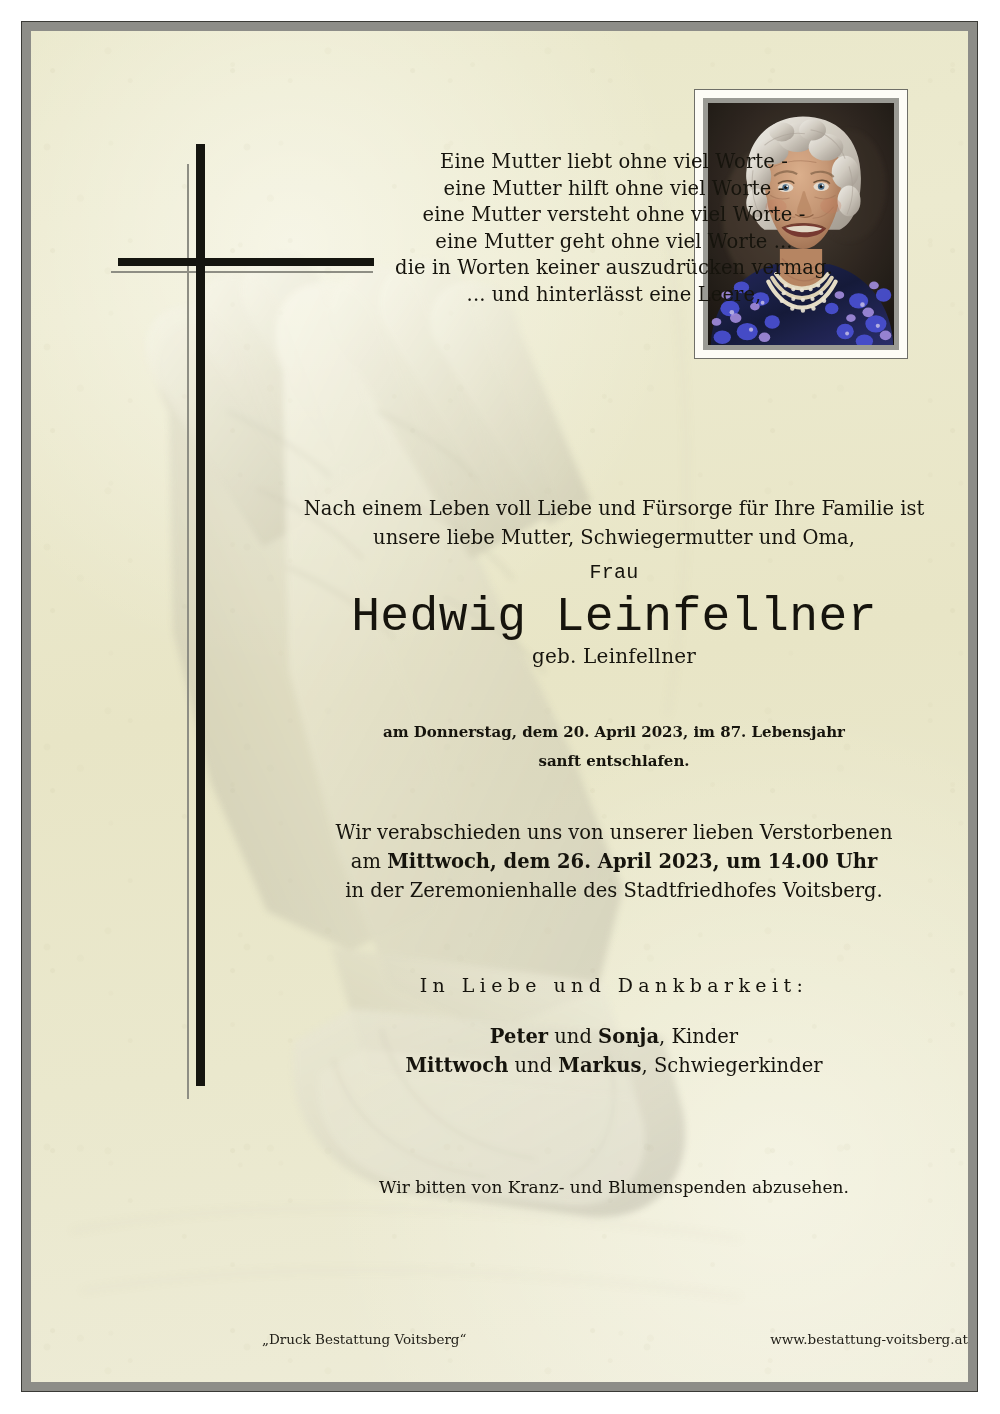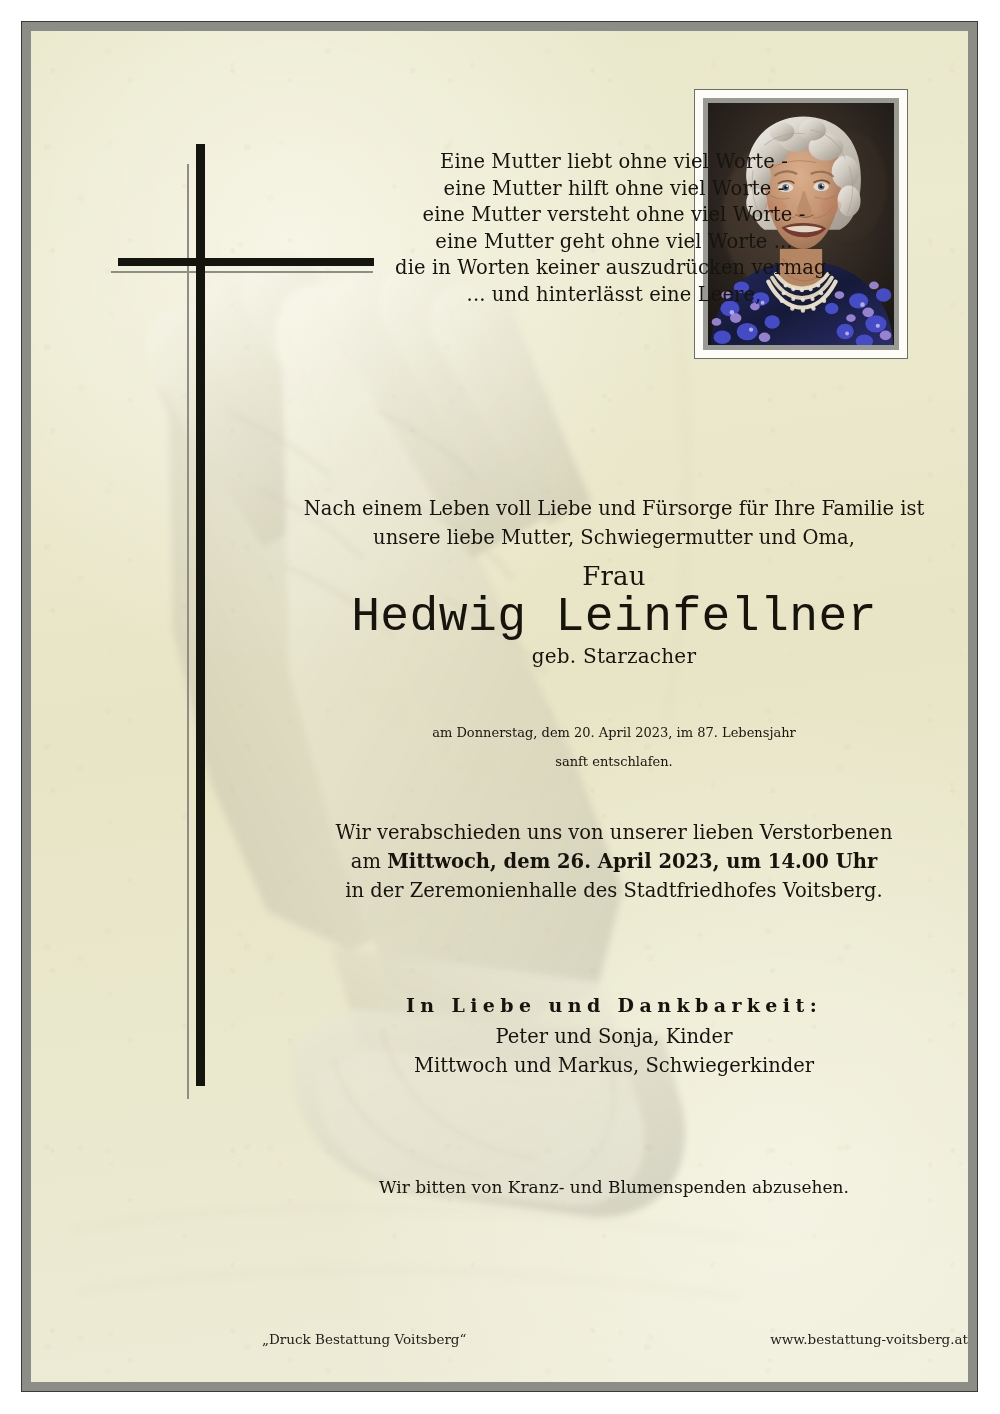--- a/index.html
+++ b/index.html
@@ -143,65 +143,66 @@
 
   .intro {
     top: 423px;
     font-size: 19.5px;
     line-height: 29px;
     margin-top: 40px;
   }
 
   .frau {
     top: 530px;
-    font-size: 26px;
+    font-size: 20px;
     letter-spacing: .2px;
+    font-family: Liberation Mono, monospace;
   }
 
   .fullname {
     top: 558px;
     font-size: 48px;
     letter-spacing: .4px;
     line-height: 56px;
     font-family: Liberation Mono, monospace;
   }
 
   .maiden {
     top: 613px;
     font-size: 20px;
     letter-spacing: .2px;
   }
 
   .death {
     top: 687px;
-    font-size: 13px;
+    font-size: 15px;
     line-height: 29px;
+    font-weight: bold;
   }
 
   .farewell {
     top: 787px;
     font-size: 19.5px;
     line-height: 29px;
   }
   .farewell .strong { font-weight: bold; }
 
   .gratitude {
     top: 943px;
     font-size: 19px;
     letter-spacing: 5.4px;
-    font-weight: 700;
-    margin-top: 20px;
+    font-weight: 400;
   }
 
   .family {
     top: 991px;
     font-size: 19.5px;
     line-height: 29px;
   }
-  .family .strong { font-weight: normal; }
+  .family .strong { font-weight: bold; }
 
   .flowers {
     top: 1146px;
     font-size: 17px;
   }
 
   
   #footer {
     position: absolute;
     left: 231px;
@@ -492,21 +493,21 @@
         <div>... und hinterlässt eine Leere,</div>
       </div>
 
       <div class="blk intro">
         <div>Nach einem Leben voll Liebe und Fürsorge für Ihre Familie ist</div>
         <div>unsere liebe Mutter, Schwiegermutter und Oma,</div>
       </div>
 
       <div class="blk frau">Frau</div>
       <div class="blk fullname">Hedwig Leinfellner</div>
-      <div class="blk maiden">geb. Starzacher</div>
+      <div class="blk maiden">geb. Leinfellner</div>
 
       <div class="blk death">
         <div>am Donnerstag, dem 20. April 2023, im 87. Lebensjahr</div>
         <div>sanft entschlafen.</div>
       </div>
 
       <div class="blk farewell">
         <div>Wir verabschieden uns von unserer lieben Verstorbenen</div>
         <div><span>am </span><span class="strong">Mittwoch, dem 26. April 2023, um 14.00 Uhr</span></div>
         <div>in der Zeremonienhalle des Stadtfriedhofes Voitsberg.</div>

